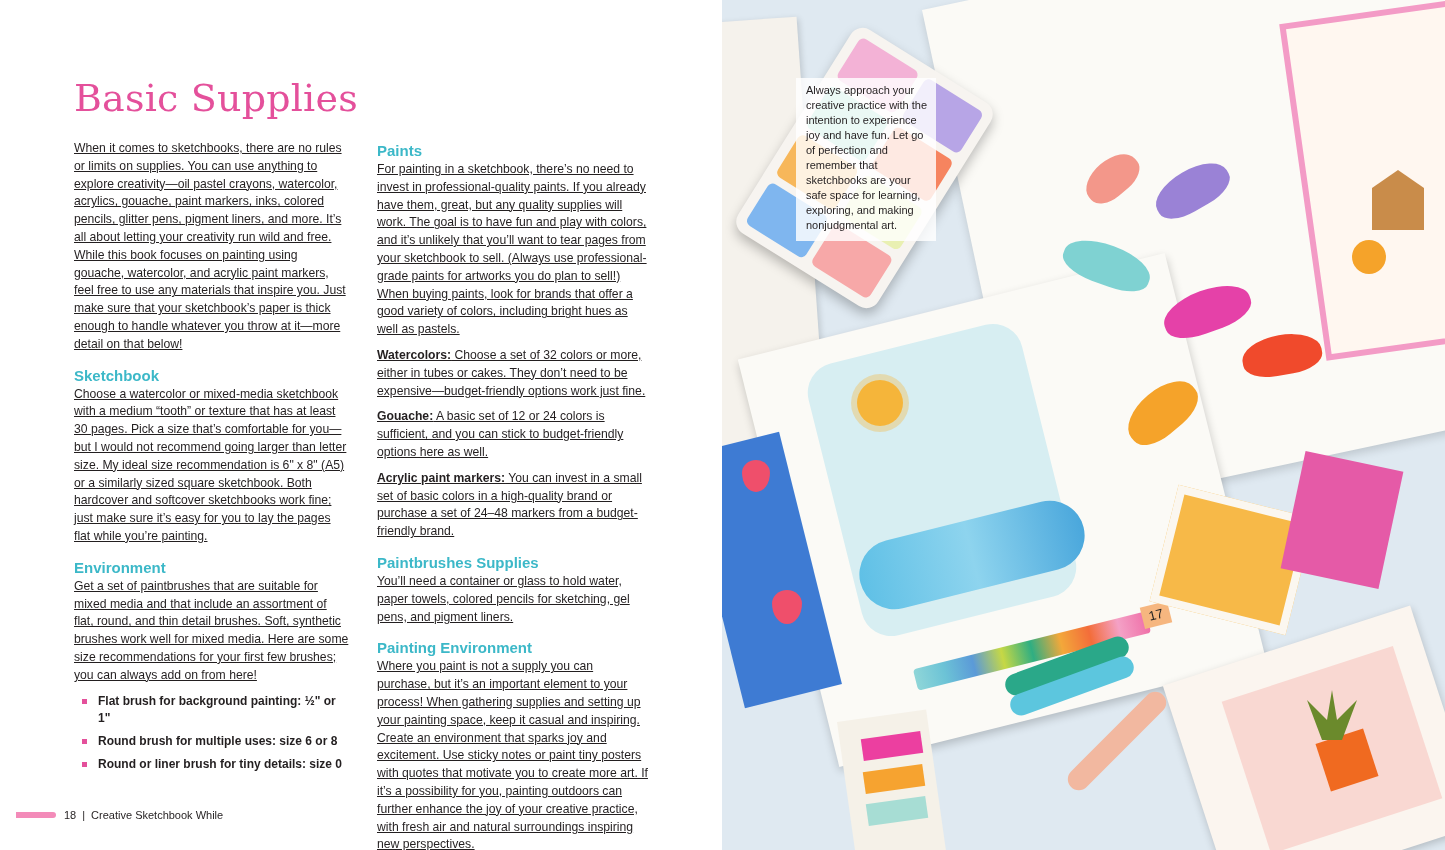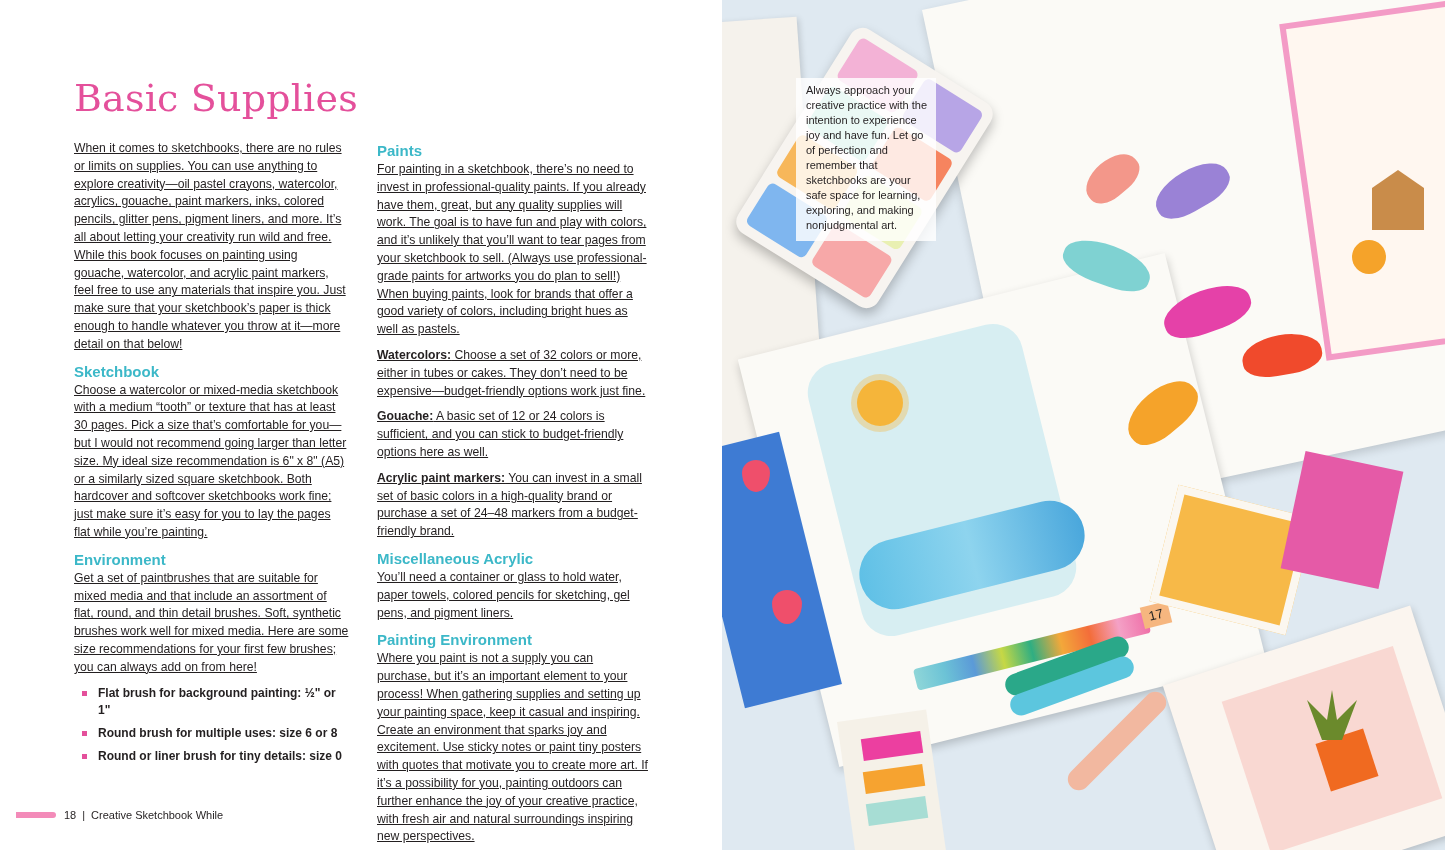--- a/index.html
+++ b/index.html
@@ -9,21 +9,21 @@
     .page-left { position: absolute; left: 0; top: 0; width: 794px; height: 850px; background: #fff; }
     .page-right { position: absolute; left: 722px; top: 0; width: 723px; height: 850px; overflow: hidden; background: #dfe9f1; }
 
     .title { position: absolute; left: 74px; top: 76px; font-family: "DejaVu Serif", serif; font-size: 38px; font-weight: normal; color: #e4509b; letter-spacing: 0.2px; }
 
     .col { position: absolute; width: 275px; font-size: 12.2px; line-height: 17.8px; }
     .col-1 { left: 74px; top: 140px; }
     .col-2 { left: 377px; top: 141px; width: 272px; }
 
     .col p { margin-bottom: 8px; text-decoration: underline; }
-    .col h2 { font-size: 15px; font-weight: bold; color: #3cb8c8; line-height: 20px; margin-top: 4px; margin-bottom: 0; }
+    .col h2 { font-size: 15px; font-weight: bold; color: #3cb8c8; line-height: 20px; margin-top: 12px; margin-bottom: 0; }
     .col h2.first { margin-top: 0; }
     .col h2 + p { margin-top: 0; }
     .col b { font-weight: bold; }
 
     .bullets { list-style: none; margin-top: 4px; padding-left: 8px; }
     .bullets li { position: relative; padding-left: 16px; margin-bottom: 5.5px; font-weight: bold; font-size: 12px; line-height: 17.5px; }
     .bullets li .sq { position: absolute; left: 0; top: 6px; width: 5px; height: 5px; background: #e4509b; }
 
     .footer { position: absolute; left: 16px; top: 808px; height: 14px; display: flex; align-items: center; font-size: 11px; color: #231f20; }
     .footer .bar { width: 40px; height: 6px; background: #f38bb9; border-radius: 0 3px 3px 0; margin-right: 8px; }
@@ -56,21 +56,21 @@
   </div>
 
   <div class="col col-2">
     <h2 class="first">Paints</h2>
     <p>For painting in a sketchbook, there’s no need to invest in professional-quality paints. If you already have them, great, but any quality supplies will work. The goal is to have fun and play with colors, and it’s unlikely that you’ll want to tear pages from your sketchbook to sell. (Always use professional-grade paints for artworks you do plan to sell!) When buying paints, look for brands that offer a good variety of colors, including bright hues as well as pastels.</p>
 
     <p><b>Watercolors:</b><span> Choose a set of 32 colors or more, either in tubes or cakes. They don’t need to be expensive—budget-friendly options work just fine.</span></p>
     <p><b>Gouache:</b><span> A basic set of 12 or 24 colors is sufficient, and you can stick to budget-friendly options here as well.</span></p>
     <p><b>Acrylic paint markers:</b><span> You can invest in a small set of basic colors in a high-quality brand or purchase a set of 24–48 markers from a budget-friendly brand.</span></p>
 
-    <h2>Miscellaneous Acrylic</h2>
+    <h2>Paintbrushes Supplies</h2>
     <p>You’ll need a container or glass to hold water, paper towels, colored pencils for sketching, gel pens, and pigment liners.</p>
 
     <h2>Painting Environment</h2>
     <p>Where you paint is not a supply you can purchase, but it’s an important element to your process! When gathering supplies and setting up your painting space, keep it casual and inspiring. Create an environment that sparks joy and excitement. Use sticky notes or paint tiny posters with quotes that motivate you to create more art. If it’s a possibility for you, painting outdoors can further enhance the joy of your creative practice, with fresh air and natural surroundings inspiring new perspectives.</p>
   </div>
 
   <div class="footer">
     <span class="bar"></span>
     <span>18</span>
     <span class="sep">|</span>

